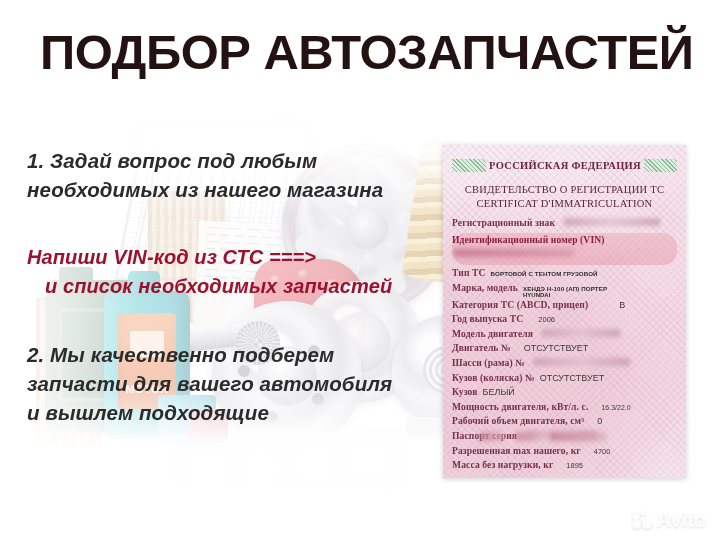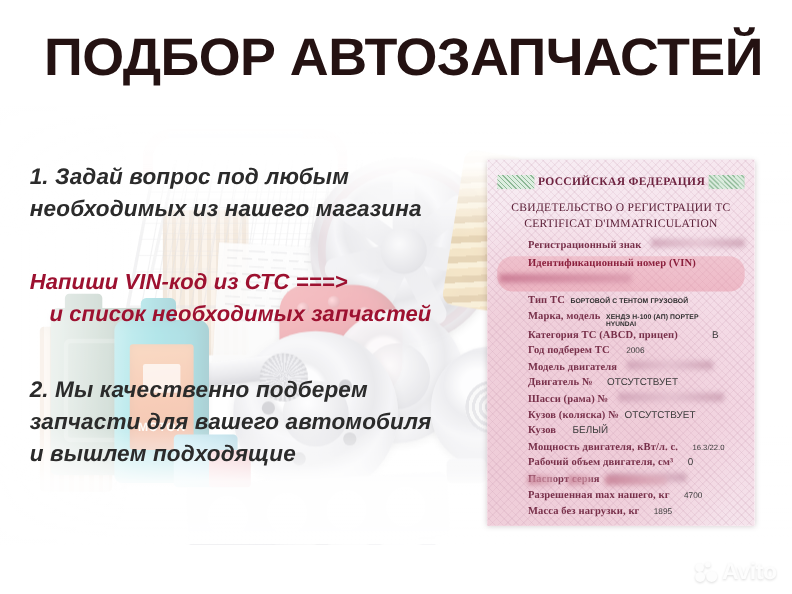--- a/index.html
+++ b/index.html
@@ -383,21 +383,20 @@
     height:14.6px;
     display:flex; align-items:baseline; gap:5px;
     font-size:9.6px;
   }
   .flabel {
     font-family:"Liberation Serif", serif;
     font-weight:700;
     color:#78304a;
     white-space:nowrap;
     letter-spacing:.1px;
-    margin-left:28px;
   }
   .fvalue {
     font-family:"Liberation Sans", sans-serif;
     font-size:9px;
     color:#3b3b3b;
     white-space:nowrap;
   }
   .fvalue.tiny {
     font-size:6.2px; font-weight:700; line-height:7px;
     letter-spacing:.1px; color:#2f2f2f;
@@ -637,21 +636,21 @@
             <span class="fvalue tiny2">HYUNDAI</span>
           </span>
         </div>
 
         <div class="frow">
           <span class="flabel">Категория ТС (ABCD, прицеп)</span>
           <span class="fvalue" style="margin-left:26px">B</span>
         </div>
 
         <div class="frow">
-          <span class="flabel">Год подберем ТС</span>
+          <span class="flabel">Год выпуска ТС</span>
           <span class="fvalue num" style="margin-left:10px">2006</span>
         </div>
 
         <div class="frow">
           <span class="flabel">Модель двигателя</span>
           <span class="redact w3"></span>
         </div>
 
         <div class="frow">
           <span class="flabel">Двигатель №</span>
@@ -663,21 +662,21 @@
           <span class="redact w2"></span>
         </div>
 
         <div class="frow">
           <span class="flabel">Кузов (коляска) №</span>
           <span class="fvalue">ОТСУТСТВУЕТ</span>
         </div>
 
         <div class="frow">
           <span class="flabel">Кузов</span>
-          <span class="fvalue" style="margin-left:10px">БЕЛЫЙ</span>
+          <span class="fvalue" style="">БЕЛЫЙ</span>
         </div>
 
         <div class="frow">
           <span class="flabel">Мощность двигателя, кВт/л. с.</span>
           <span class="fvalue" style="font-size:7px;margin-left:8px">16.3/22.0</span>
         </div>
 
         <div class="frow">
           <span class="flabel">Рабочий объем двигателя, см³</span>
           <span class="fvalue" style="margin-left:8px">0</span>

